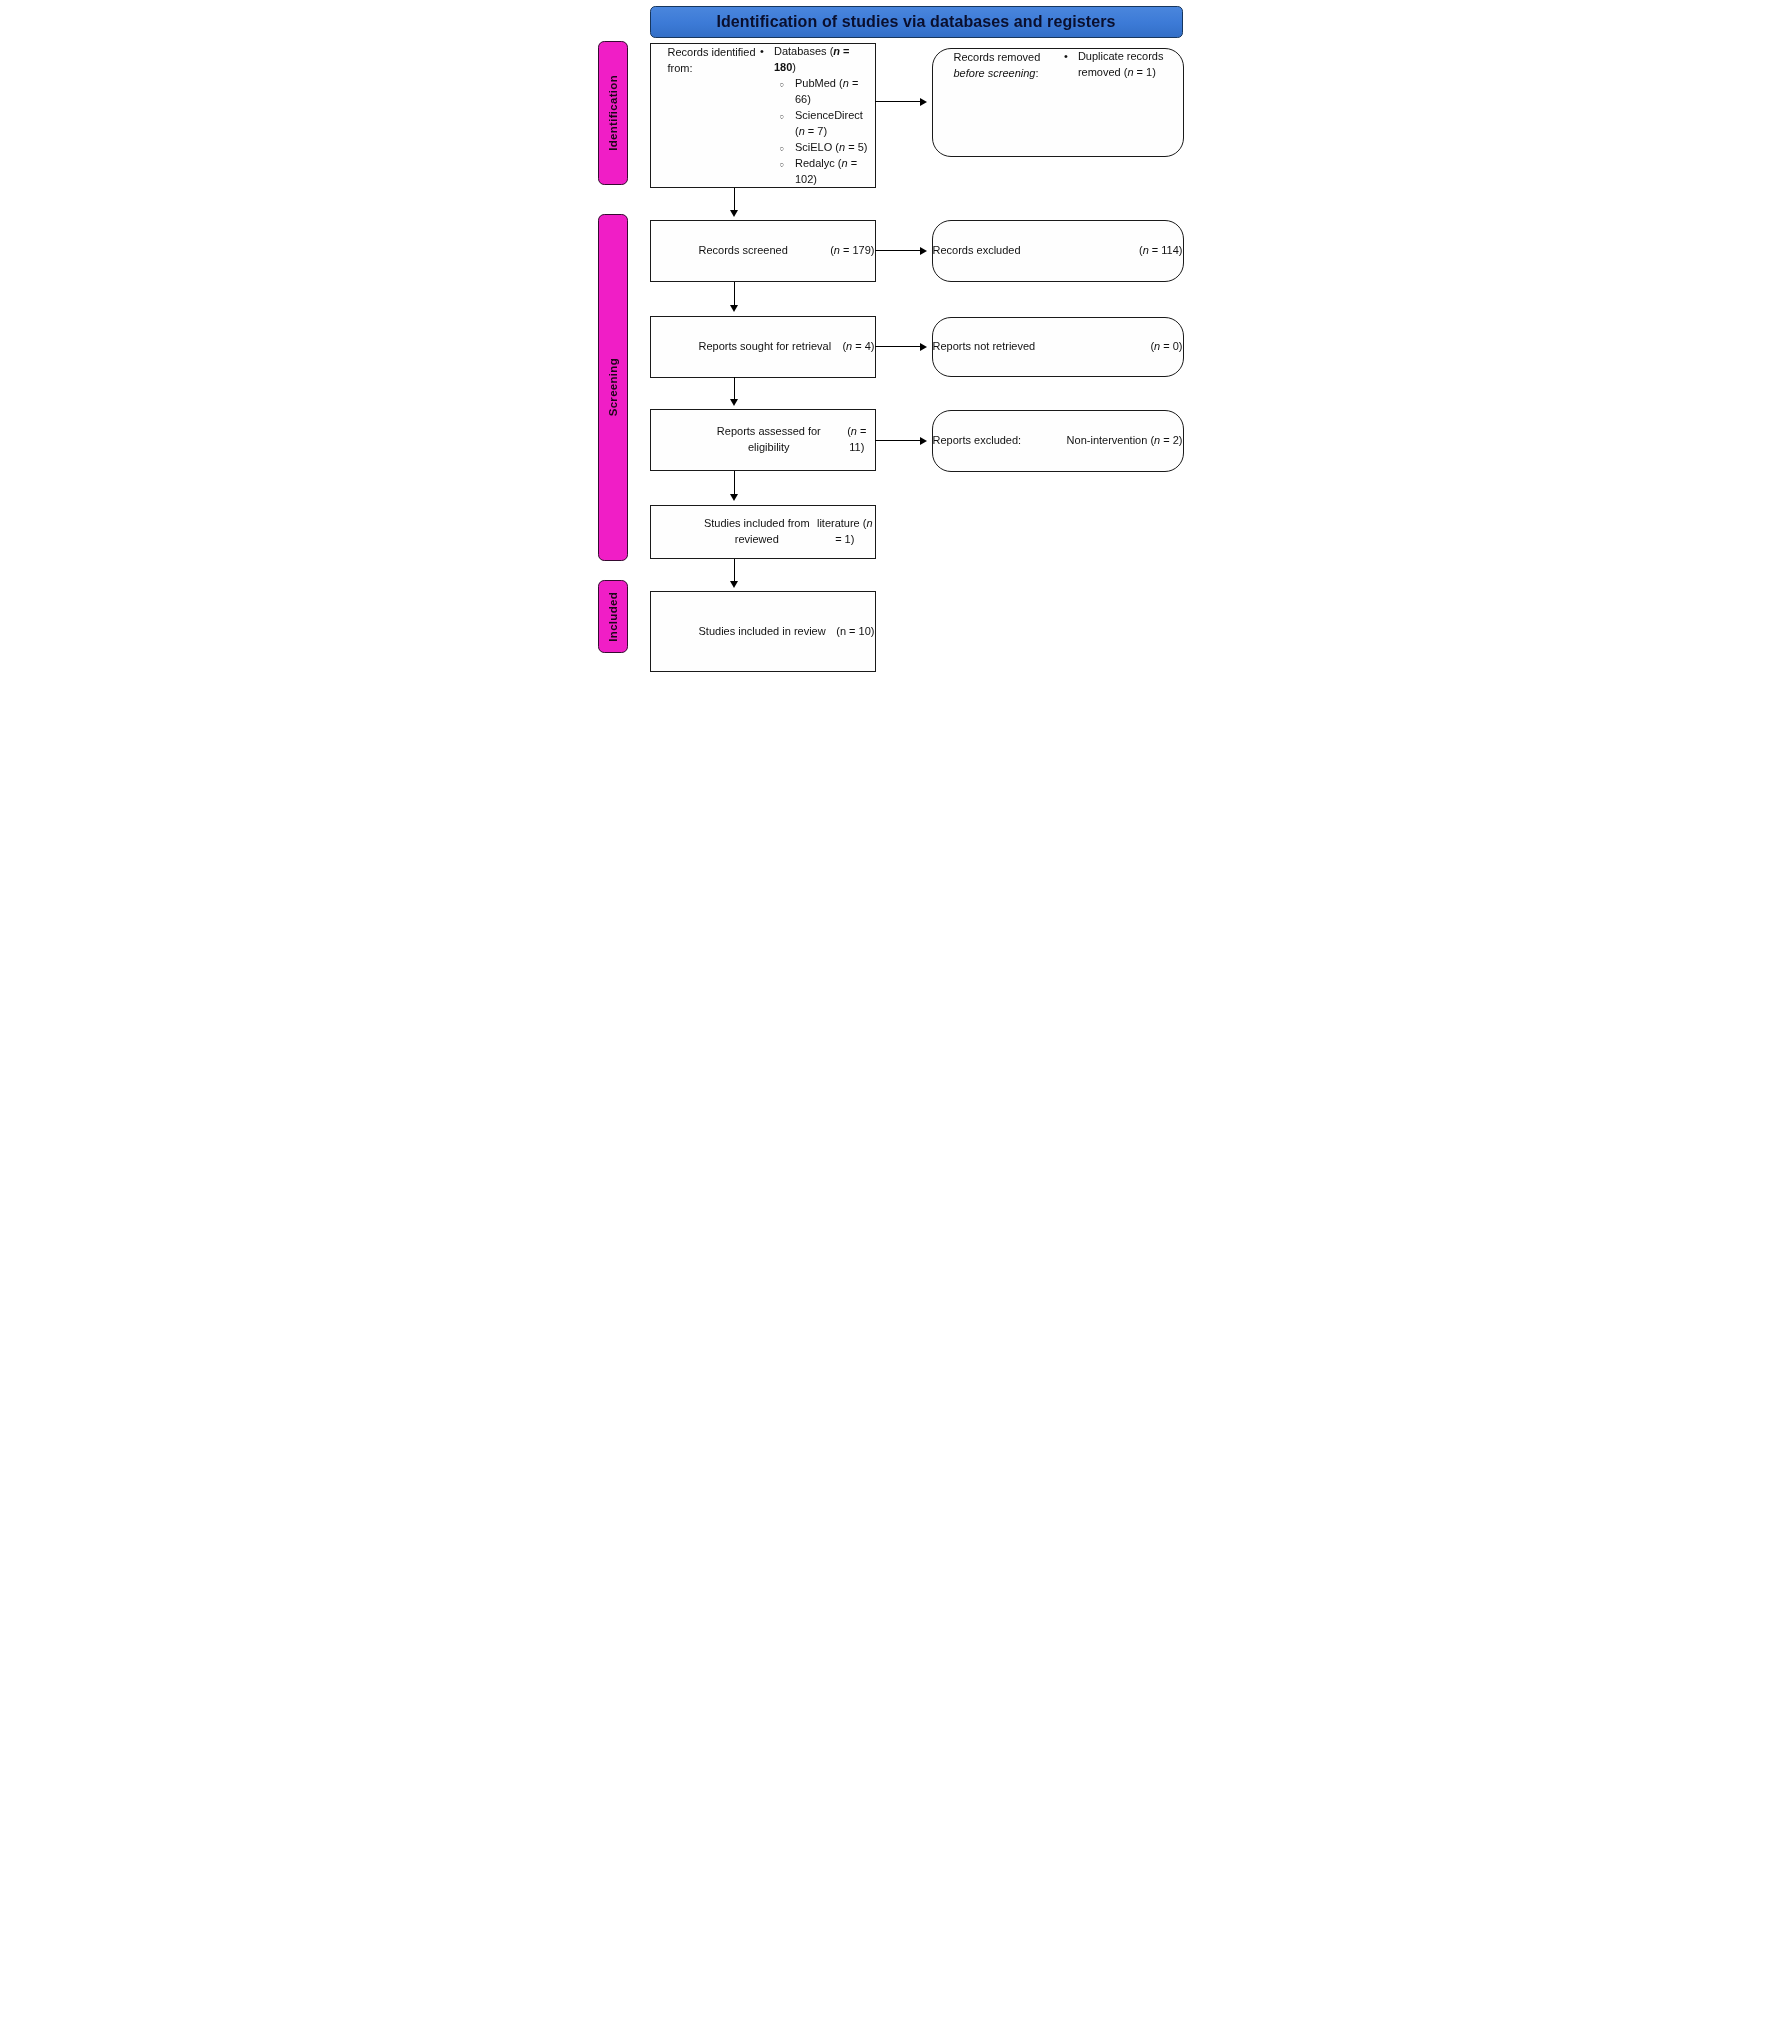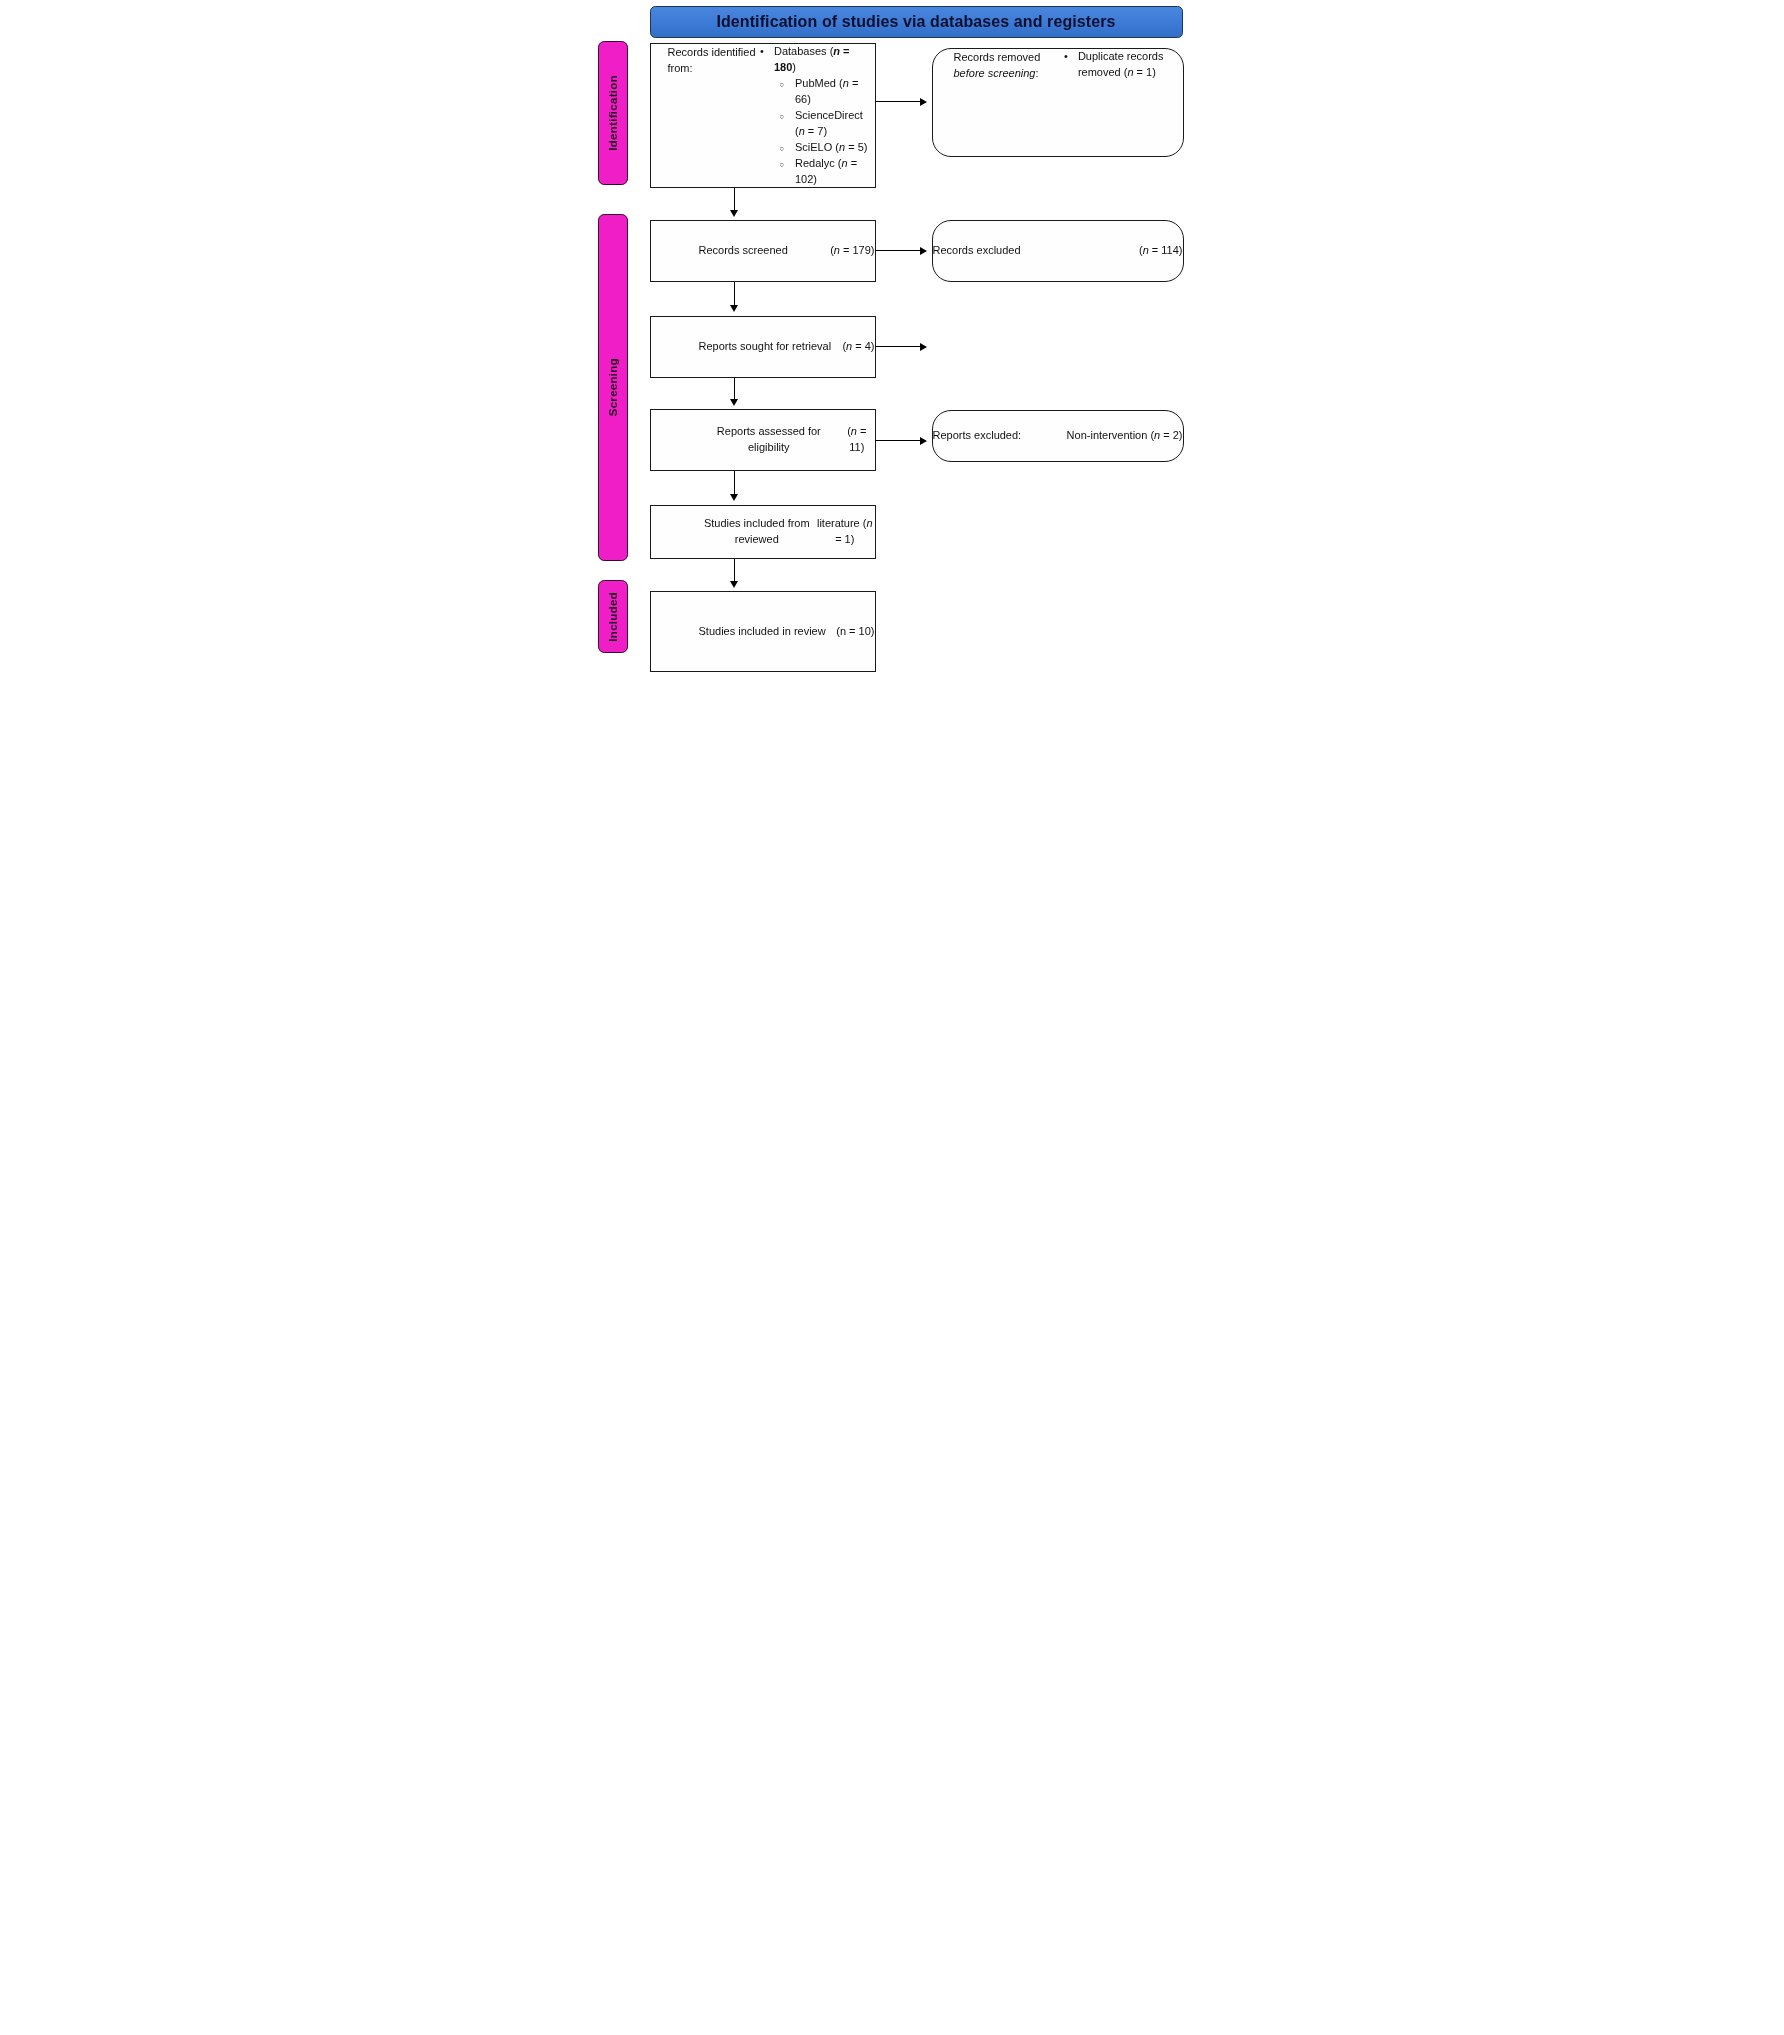--- a/index.html
+++ b/index.html
@@ -48,21 +48,21 @@
   .right-col{left:337px;width:252px;border-radius:19px;}
   .b1{top:43px;height:145px;padding-left:17px;padding-right:4.6px;}
   .b2{top:220px;height:62px;}
   .b3{top:316px;height:62px;}
   .b4{top:409px;height:62px;}
   .b5{top:505px;height:54px;}
   .b6{top:591px;height:81px;}
   .r1{top:48px;height:109px;padding-left:21px;padding-right:4.6px;}
   .r2{top:220px;height:62px;}
   .r3{top:317px;height:60px;}
-  .r4{top:410px;height:52px;}
+  .r4{top:410px;height:62px;}
   .line{margin:0.6px 0;}
   .it{font-style:italic;}
   .bd{font-weight:bold;}
   
   .bullet-row{display:flex;align-items:baseline;}
   .bullet-row.indent-1{margin-left:19.5px;}
   .marker{display:inline-block;width:14px;flex-shrink:0;}
   .bullet-row.indent-1 .marker{font-size:7.5px;width:15.5px;}
   
   .varrow{position:absolute;left:139px;width:1.1px;background:#000;}
@@ -163,20 +163,24 @@
           <span class="bullet-text"><span>Duplicate records removed (</span><span class="it">n</span><span> = 1)</span></span>
         </div>
       </div>
   </div>
 
   <div class="box right-col r2 centered">
     <div class="line"><span>Records excluded</span></div>
     <div class="line"><span>(</span><span class="it">n</span><span> = 114)</span></div>
   </div>
 
+  <div class="box right-col r3 centered">
+    <div class="line"><span>Reports not retrieved</span></div>
+    <div class="line"><span>(</span><span class="it">n</span><span> = 0)</span></div>
+  </div>
 
   <div class="box right-col r4 centered">
     <div class="line"><span>Reports excluded:</span></div>
     <div class="line"><span>Non-intervention (</span><span class="it">n</span><span> = 2)</span></div>
   </div>
 
   <div class="varrow va1"></div>
   <div class="varrow va2"></div>
   <div class="varrow va3"></div>
   <div class="varrow va4"></div>

